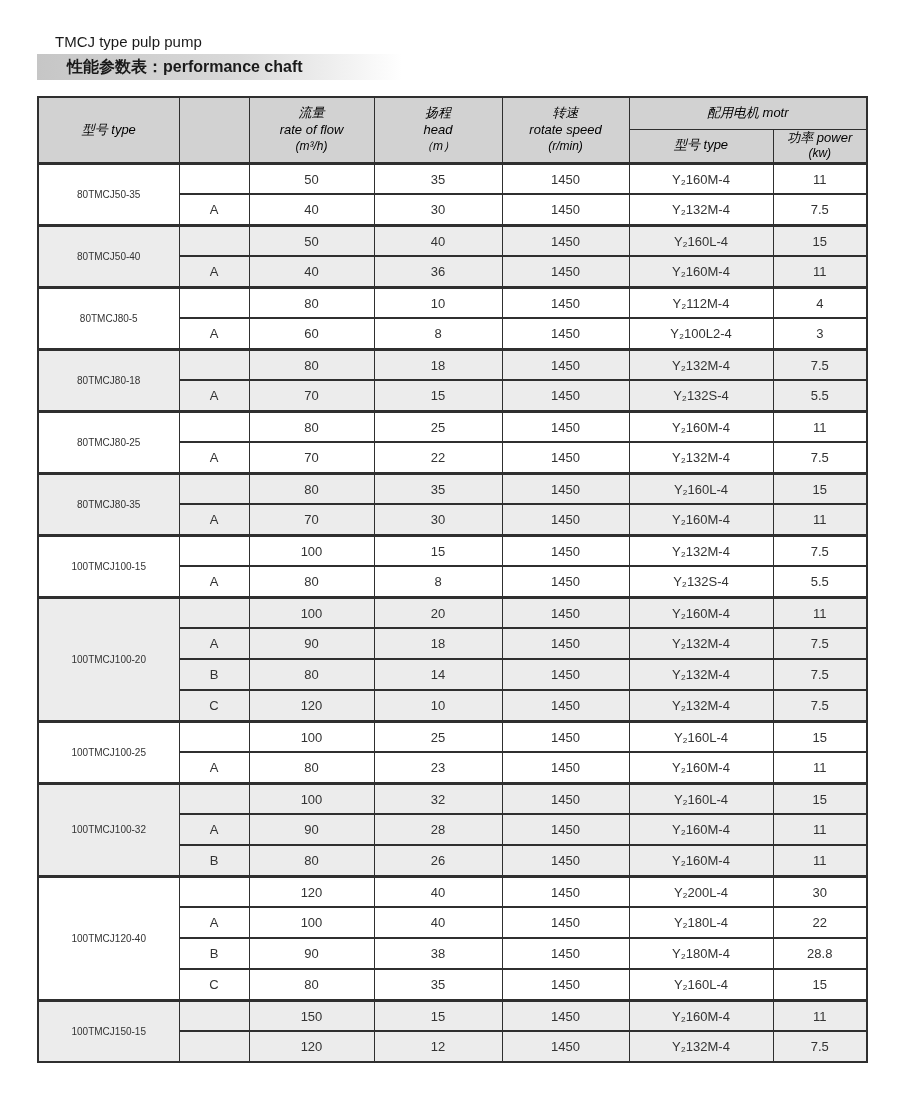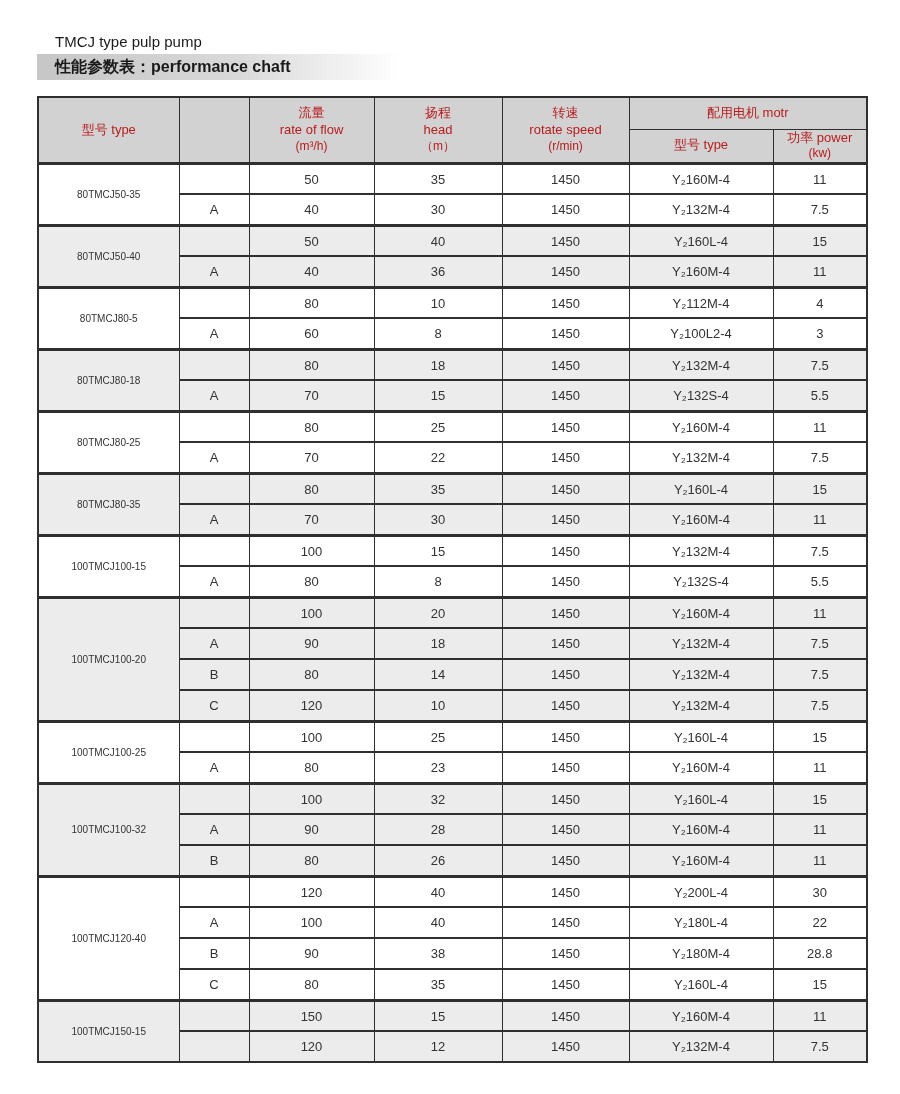--- a/index.html
+++ b/index.html
@@ -19,43 +19,44 @@
   .doc-subtitle {
     position: absolute; left: 55px; top: 33px;
     font-size: 15px; color: #1a1a1a;
   }
   .section-bar {
     position: absolute; left: 37px; top: 54px;
     width: 365px; height: 26px;
     background: linear-gradient(to right, #c6c6c6 0%, #d9d9d9 55%, #f2f2f2 85%, #ffffff 100%);
     line-height: 26px;
     font-size: 16px; font-weight: bold; color: #1a1a1a;
-    padding-left: 18px;
+    padding-left: 30px;
   }
 
   table.perf {
     position: absolute; left: 37px; top: 96px;
     width: 829px;
     border-collapse: collapse;
     table-layout: fixed;
     border: 2px solid #2f2f2f;
   }
   .perf th, .perf td {
     border: 1px solid #2f2f2f;
     text-align: center;
     vertical-align: middle;
     font-weight: normal;
     font-size: 13px;
     color: #333;
     padding: 0 2px;
   }
   .perf thead th {
     background: #d2d2d2;
-    color: #b91c1c;
+    color: #000000;
     line-height: 1.3;
+    font-style: italic;
   }
   .perf thead tr.h1 th { height: 32px; }
   .perf thead tr.h2 th { height: 33px; }
   .perf thead .unit { font-size: 12px; }
   .perf tbody td { height: 31px; background: #ffffff; }
   .perf tbody tr.shaded td { background: #ececec; }
   .perf tbody tr.inner td { border-top-width: 2px; }
   .perf tbody tr.group-first td { border-top-width: 3px; }
   .perf td.model-cell { font-size: 10px; }
 </style>

